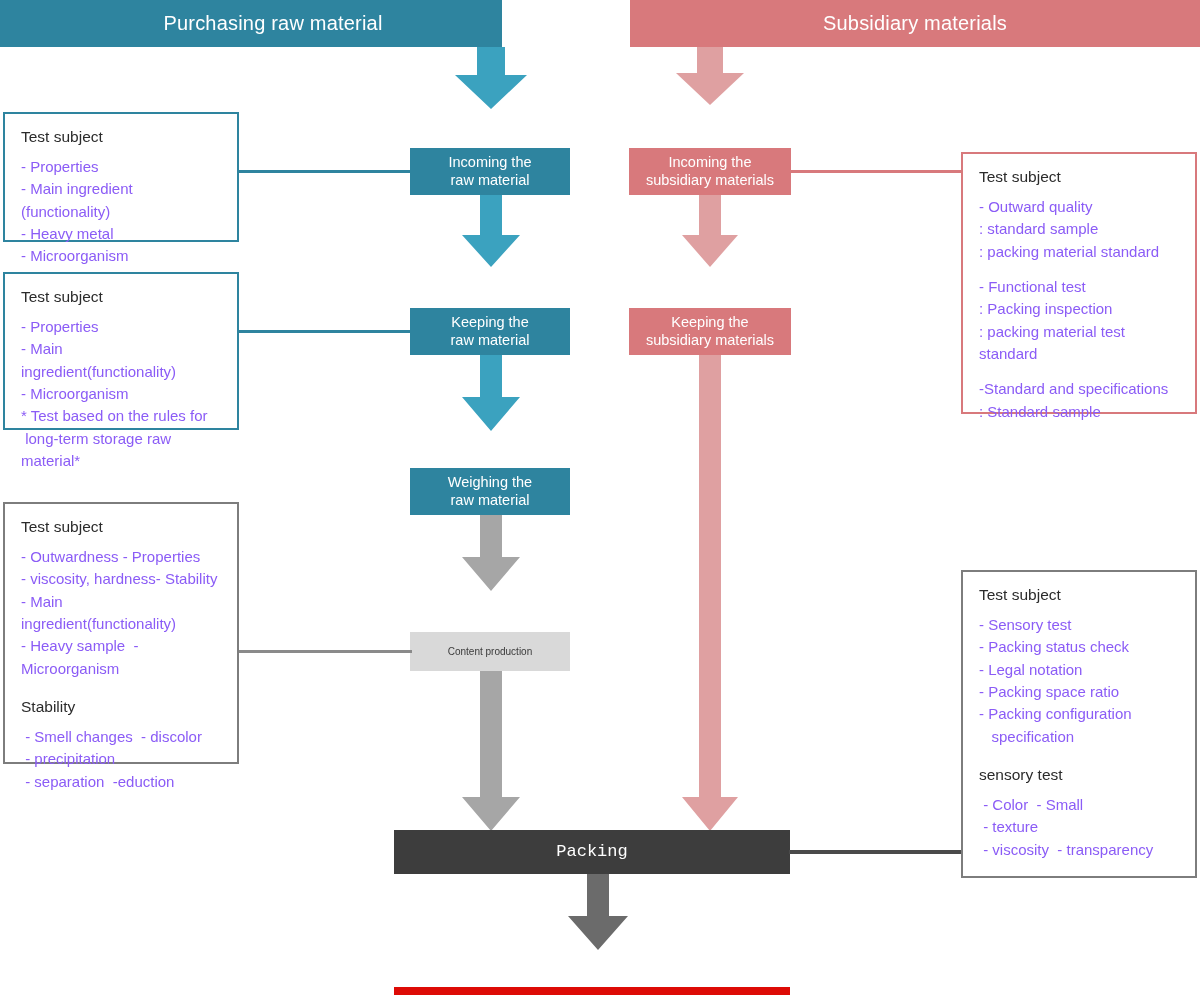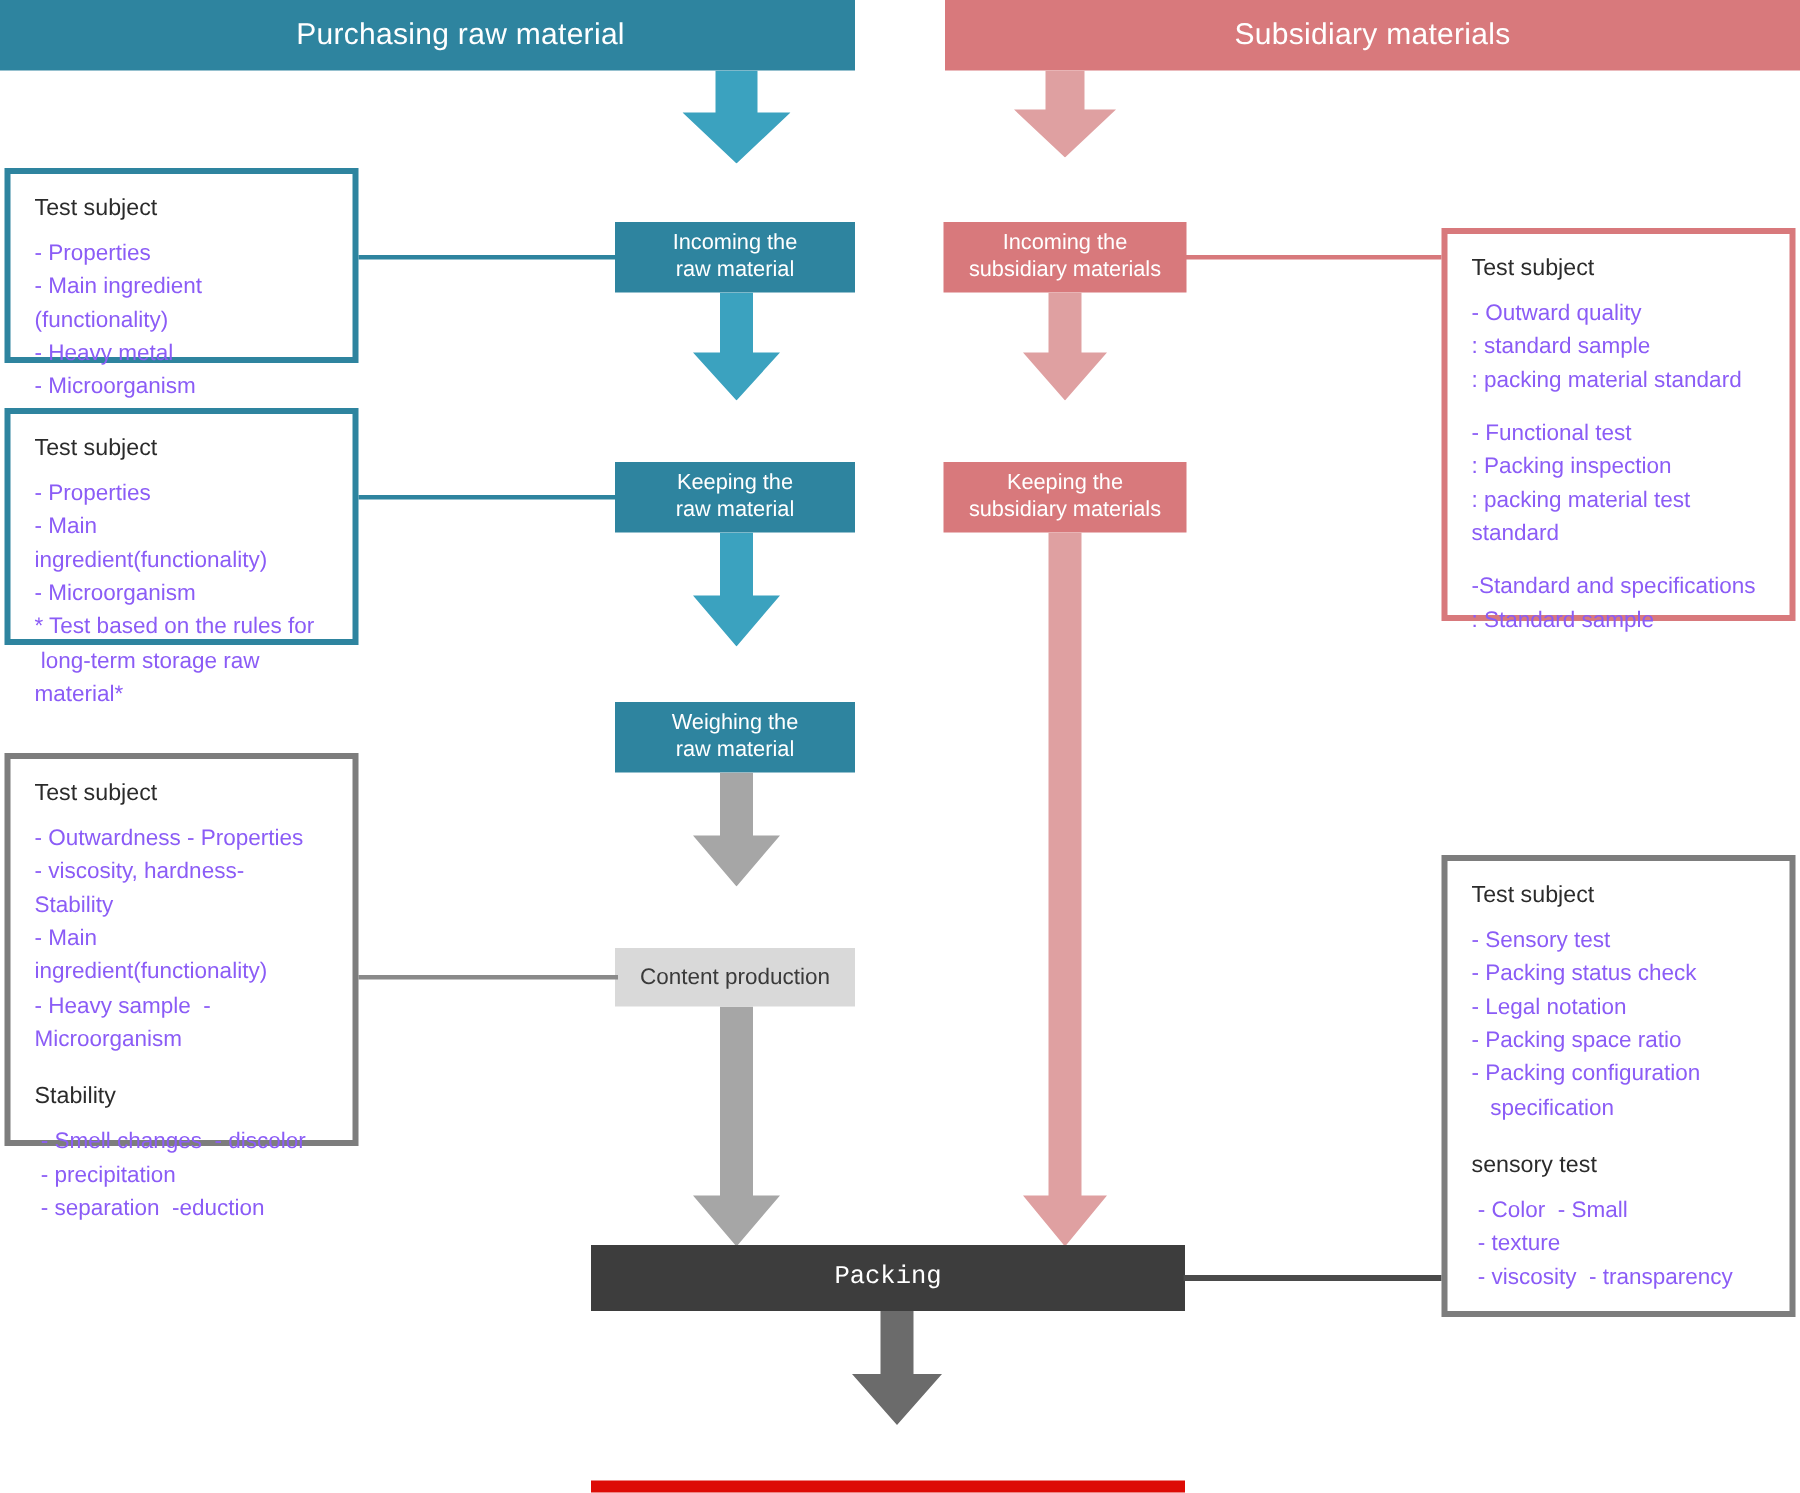--- a/index.html
+++ b/index.html
@@ -23,27 +23,27 @@
   .banner-teal{background:#2e849f;}
   .banner-pink{background:#d8797c;}
 
   
   .proc{
     display:flex;align-items:center;justify-content:center;
     text-align:center;color:#fff;line-height:1.18;
   }
   .proc-teal{background:#2e849f;font-size:14.5px;}
   .proc-pink{background:#d8797c;font-size:14.5px;}
-  .proc-gray{background:#d9d9d9;color:#3a3a3a;font-size:15px;}
+  .proc-gray{background:#d9d9d9;color:#3a3a3a;font-size:10px;}
   .proc-dark{background:#3d3d3d;color:#fff;font-size:17px;font-family:Liberation Mono, monospace;}
   .proc-red{background:#dd0b06;color:#fff;font-size:17px;margin-top:37px;}
 
   
   .panel{
-    background:#fff;border:4px solid #fca5a5;
+    background:#fff;border:2px solid #fca5a5;
     padding:14px 16px 12px 16px;
   }
   .panel.teal{border-color:#2e849f;}
   .panel.pink{border-color:#d8797c;}
   .panel.gray{border-color:#7d7d7d;}
   .panel h4{
     margin:0 0 10px 0;font-size:15.5px;font-weight:400;color:#2b2b2b;
   }
   .panel h4.sub{margin-top:18px;}
   .panel ul{margin:0;padding:0;list-style:none;}
@@ -60,21 +60,21 @@
   .hline.dark{background:#4a4a4a;height:4px;}
 
   
   .arrow{display:block;}
 </style>
 </head>
 <body>
 
 <div id="stage">
 
-  <div class="abs banner banner-teal" style="left:0;top:0;width:570px;height:47px;padding-left:44px;">
+  <div class="abs banner banner-teal" style="left:0;top:0;width:502px;height:47px;padding-left:44px;">
     <span>Purchasing raw material</span>
   </div>
   <div class="abs banner banner-pink" style="left:630px;top:0;width:570px;height:47px;">
     <span>Subsidiary materials</span>
   </div>
 
   <svg class="abs arrow" style="left:455px;top:47px;" width="72" height="62" viewBox="0 0 72 62">
     <polygon points="22,0 50,0 50,28 72,28 36,62 0,28 22,28" fill="#3ba2bf"></polygon>
   </svg>
   <svg class="abs arrow" style="left:676px;top:47px;" width="68" height="58" viewBox="0 0 68 58">

